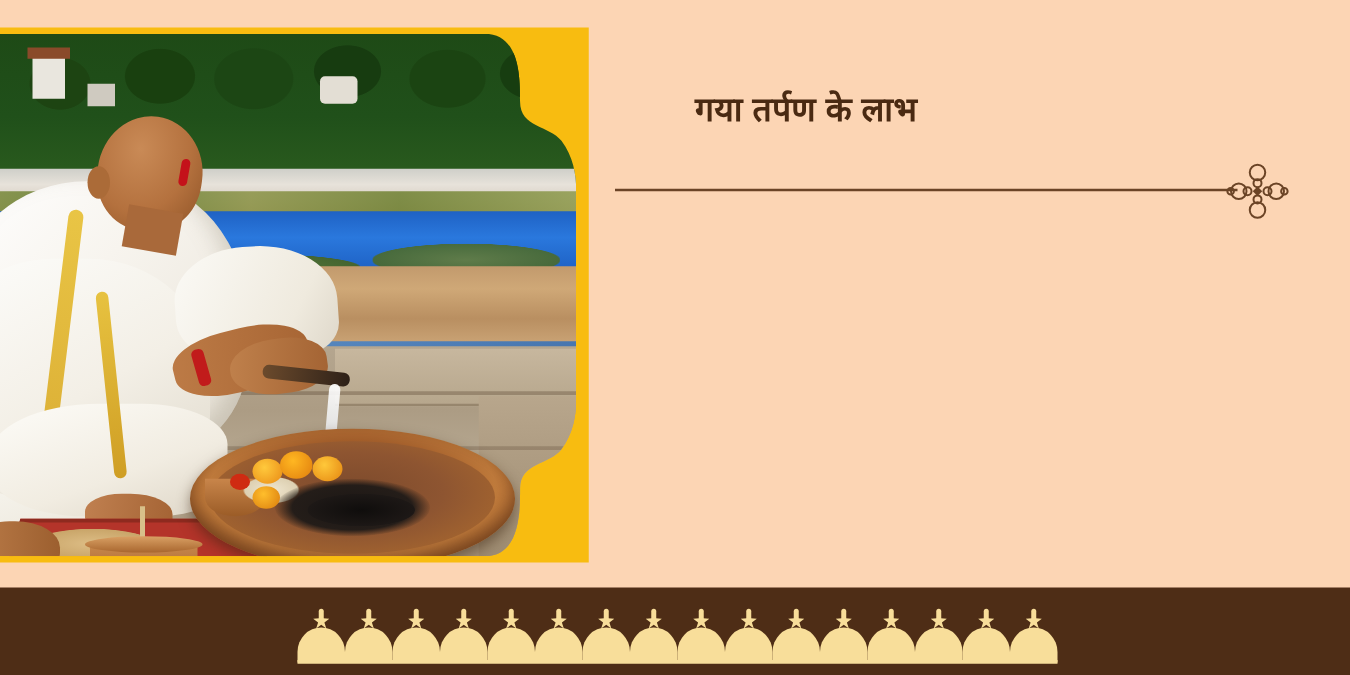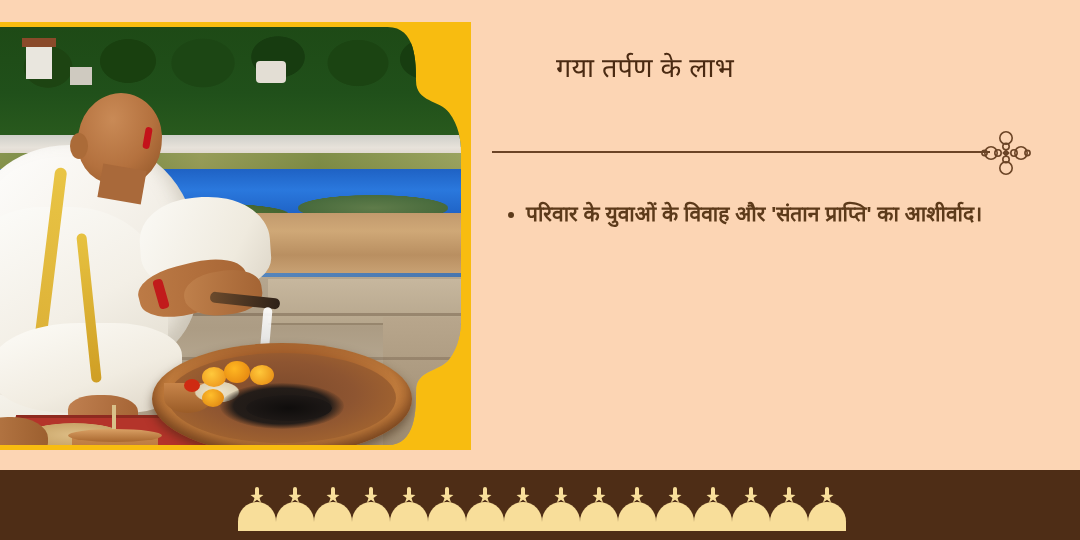--- a/index.html
+++ b/index.html
@@ -143,22 +143,22 @@
     background:linear-gradient(#c8854a,#9b5c27);}
   .pot{left:84px;top:406px;width:86px;height:46px;
     border-radius:12% 12% 48% 48%;
     background:linear-gradient(#c98a4e 0%, #b5733a 45%, #8d5322 100%);}
   .pot-rim{left:80px;top:402px;width:94px;height:13px;border-radius:50%;
     background:linear-gradient(#d9a064,#a9672f);}
   .pot-stick{left:124px;top:378px;width:4px;height:30px;background:#d8c08a;}
 
   
   .title{
-    position:absolute;left:556px;top:52px;width:470px;
-    color:#4A2A12;font-size:27px;font-weight:normal;line-height:1.25;
+    position:absolute;left:556px;top:72px;width:470px;
+    color:#4A2A12;font-size:27px;font-weight:bold;line-height:1.25;
     letter-spacing:.2px;
   }
   .rule-wrap{position:absolute;left:492px;top:139px;width:540px;height:26px;}
   .rule{position:absolute;left:0;top:12px;width:498px;height:2px;background:#6B4426;}
   .ornament{position:absolute;left:488px;top:-10px;width:52px;height:48px;}
 
   .bullets{position:absolute;left:508px;top:199px;width:520px;}
   .bullet{
     display:flex;align-items:flex-start;gap:12px;
     color:#5C3A1A;font-size:21px;line-height:1.42;font-weight:bold;
@@ -273,24 +273,20 @@
       <circle cx="26" cy="30.5" r="3.2"></circle>
       <circle cx="18" cy="24" r="3.2"></circle>
       <circle cx="34" cy="24" r="3.2"></circle>
       <rect x="23.3" y="21.3" width="5.4" height="5.4" transform="rotate(45 26 24)" fill="#6B4426" stroke="none"></rect>
       <circle cx="47.5" cy="24" r="2.6"></circle>
       <circle cx="4.5" cy="24" r="2.6"></circle>
     </svg>
   </div>
 
   <div class="bullets">
-    <div class="bullet">
-      <span class="dot"></span>
-      <span class="btext">परिवार के युवाओं के विवाह और 'संतान प्राप्ति' का आशीर्वाद।</span>
-    </div>
   </div>
 
   <div class="bottom-bar"></div>
   <div class="domes" id="domeRow">
       <div class="dome">
         <span class="body"></span>
         <span class="star"></span>
         <span class="tip"></span>
       </div>
       <div class="dome">

